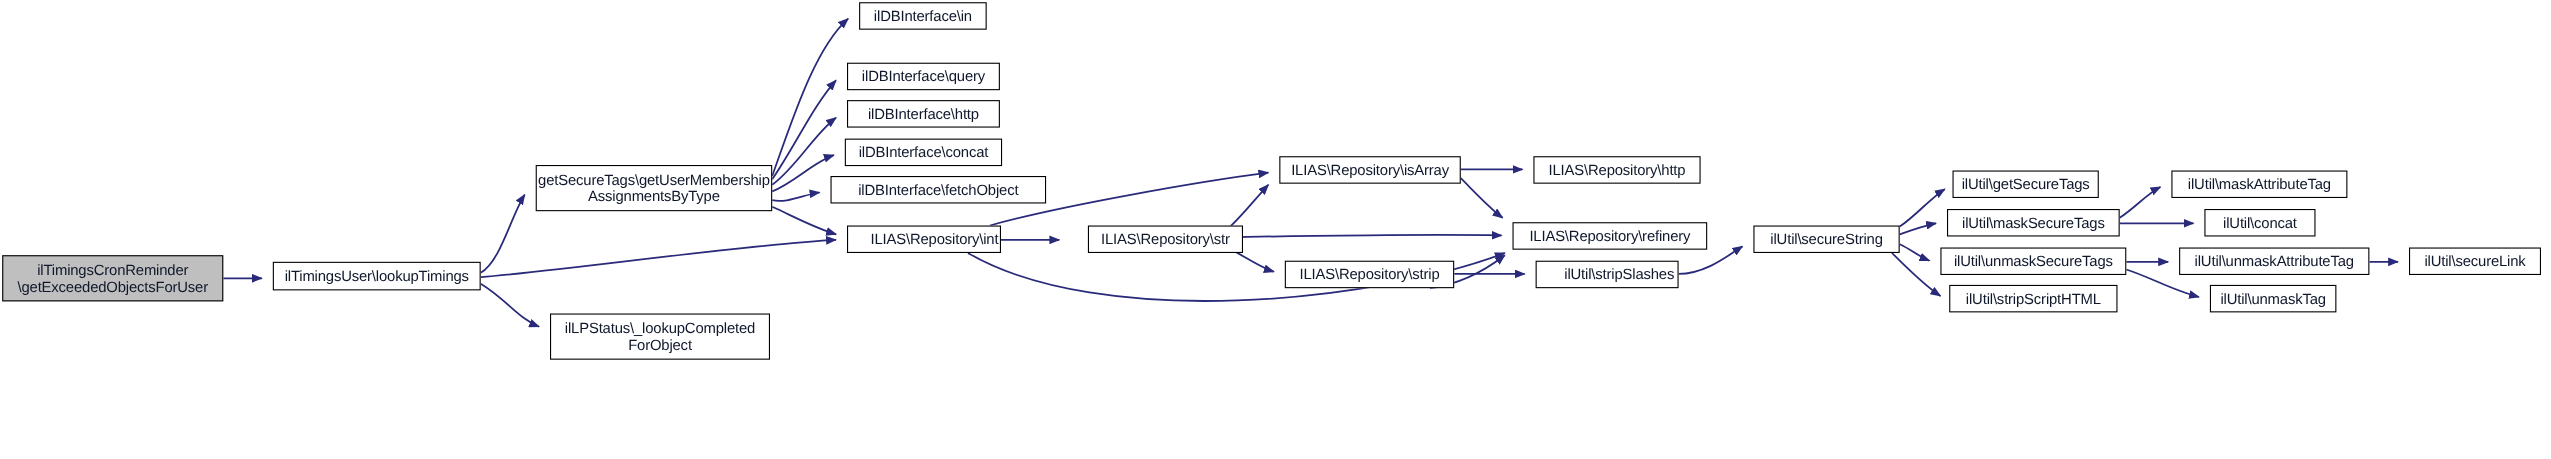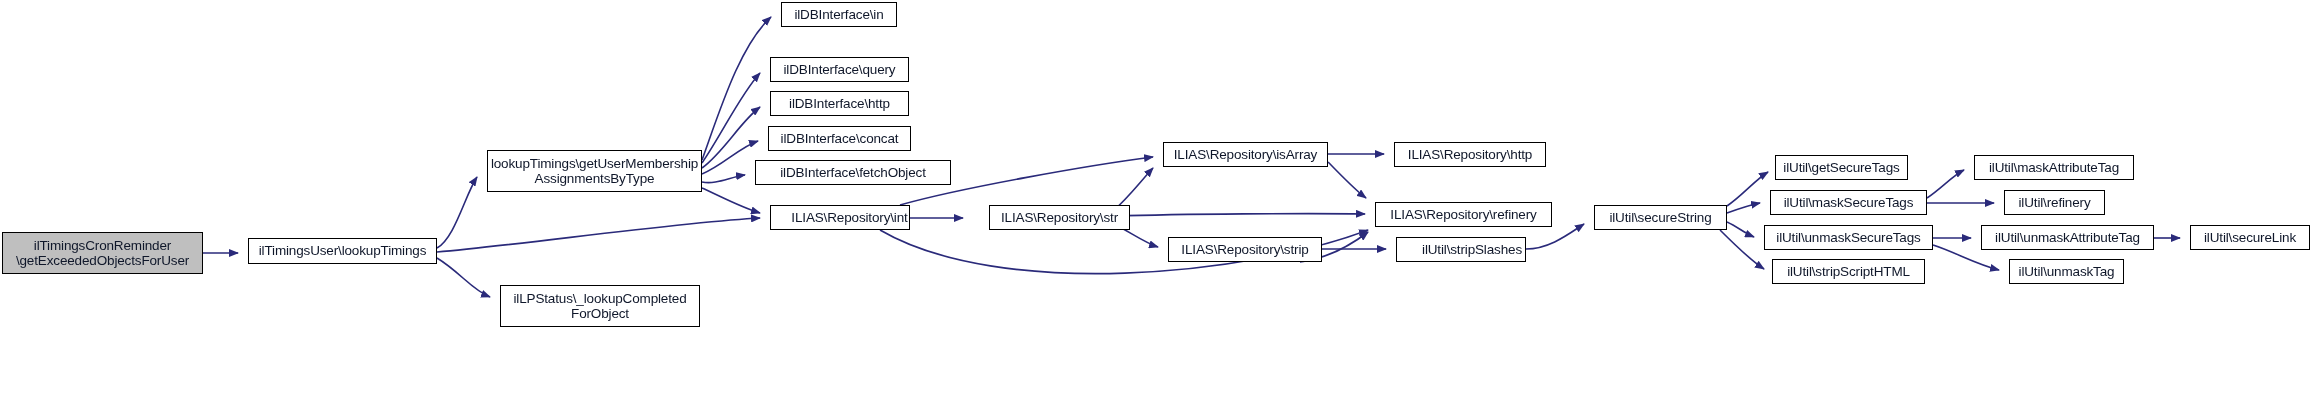--- a/index.html
+++ b/index.html
@@ -94,21 +94,21 @@
         <path d="M1927,203 L1994,203" fill="none" stroke="#2a2a7a" stroke-width="1.6" marker-end="url(#arrow)"></path>
         <path d="M1933,238 L1971,238" fill="none" stroke="#2a2a7a" stroke-width="1.6" marker-end="url(#arrow)"></path>
         <path d="M1933,245 C1955,252 1975,264 1999,270" fill="none" stroke="#2a2a7a" stroke-width="1.6" marker-end="url(#arrow)"></path>
         <path d="M2154,238 L2180,238" fill="none" stroke="#2a2a7a" stroke-width="1.6" marker-end="url(#arrow)"></path>
       </g>
   </svg>
   <div id="node-group">
       <div class="gnode root" style="left: 2px; top: 232px; width: 201px; height: 42px;"><span class="lbl">ilTimingsCronReminder
 \getExceededObjectsForUser</span></div>
       <div class="gnode" style="left: 248px; top: 238px; width: 189px; height: 26px;"><span class="lbl">ilTimingsUser\lookupTimings</span></div>
-      <div class="gnode" style="left: 487px; top: 150px; width: 215px; height: 42px;"><span class="lbl">lookupTimings\getUserMembership
+      <div class="gnode" style="left: 487px; top: 150px; width: 215px; height: 42px;"><span class="lbl">getSecureTags\getUserMembership
 AssignmentsByType</span></div>
       <div class="gnode" style="left: 500px; top: 285px; width: 200px; height: 42px;"><span class="lbl">ilLPStatus\_lookupCompleted
 ForObject</span></div>
       <div class="gnode" style="left: 781px; top: 2px; width: 116px; height: 25px;"><span class="lbl">ilDBInterface\in</span></div>
       <div class="gnode" style="left: 770px; top: 57px; width: 139px; height: 25px;"><span class="lbl">ilDBInterface\query</span></div>
       <div class="gnode" style="left: 770px; top: 91px; width: 139px; height: 25px;"><span class="lbl">ilDBInterface\http</span></div>
       <div class="gnode" style="left: 768px; top: 126px; width: 143px; height: 25px;"><span class="lbl">ilDBInterface\concat</span></div>
       <div class="gnode" style="left: 755px; top: 160px; width: 196px; height: 25px;"><span class="lbl">ilDBInterface\fetchObject</span></div>
       <div class="gnode" style="left: 770px; top: 205px; width: 140px; height: 25px; padding-left: 19px;"><span class="lbl">ILIAS\Repository\int</span></div>
       <div class="gnode" style="left: 973px; top: 205px; width: 141px; height: 25px; margin-left: 16px;"><span class="lbl">ILIAS\Repository\str</span></div>
@@ -116,18 +116,18 @@
       <div class="gnode" style="left: 1394px; top: 142px; width: 152px; height: 25px;"><span class="lbl">ILIAS\Repository\http</span></div>
       <div class="gnode" style="left: 1375px; top: 202px; width: 177px; height: 25px;"><span class="lbl">ILIAS\Repository\refinery</span></div>
       <div class="gnode" style="left: 1168px; top: 237px; width: 154px; height: 25px;"><span class="lbl">ILIAS\Repository\strip</span></div>
       <div class="gnode" style="left: 1396px; top: 237px; width: 130px; height: 25px; text-align: right;"><span class="lbl">ilUtil\stripSlashes</span></div>
       <div class="gnode" style="left: 1594px; top: 205px; width: 133px; height: 25px;"><span class="lbl">ilUtil\secureString</span></div>
       <div class="gnode" style="left: 1775px; top: 155px; width: 133px; height: 25px;"><span class="lbl">ilUtil\getSecureTags</span></div>
       <div class="gnode" style="left: 1770px; top: 190px; width: 157px; height: 25px;"><span class="lbl">ilUtil\maskSecureTags</span></div>
       <div class="gnode" style="left: 1764px; top: 225px; width: 169px; height: 25px;"><span class="lbl">ilUtil\unmaskSecureTags</span></div>
       <div class="gnode" style="left: 1772px; top: 259px; width: 153px; height: 25px;"><span class="lbl">ilUtil\stripScriptHTML</span></div>
       <div class="gnode" style="left: 1974px; top: 155px; width: 160px; height: 25px;"><span class="lbl">ilUtil\maskAttributeTag</span></div>
-      <div class="gnode" style="left: 2004px; top: 190px; width: 101px; height: 25px;"><span class="lbl">ilUtil\refinery</span></div>
+      <div class="gnode" style="left: 2004px; top: 190px; width: 101px; height: 25px;"><span class="lbl">ilUtil\concat</span></div>
       <div class="gnode" style="left: 1981px; top: 225px; width: 173px; height: 25px;"><span class="lbl">ilUtil\unmaskAttributeTag</span></div>
       <div class="gnode" style="left: 2009px; top: 259px; width: 115px; height: 25px; justify-content: flex-end;"><span class="lbl">ilUtil\unmaskTag</span></div>
       <div class="gnode" style="left: 2190px; top: 225px; width: 120px; height: 25px;"><span class="lbl">ilUtil\secureLink</span></div>
     </div>
 </div>
 
 </body></html>

